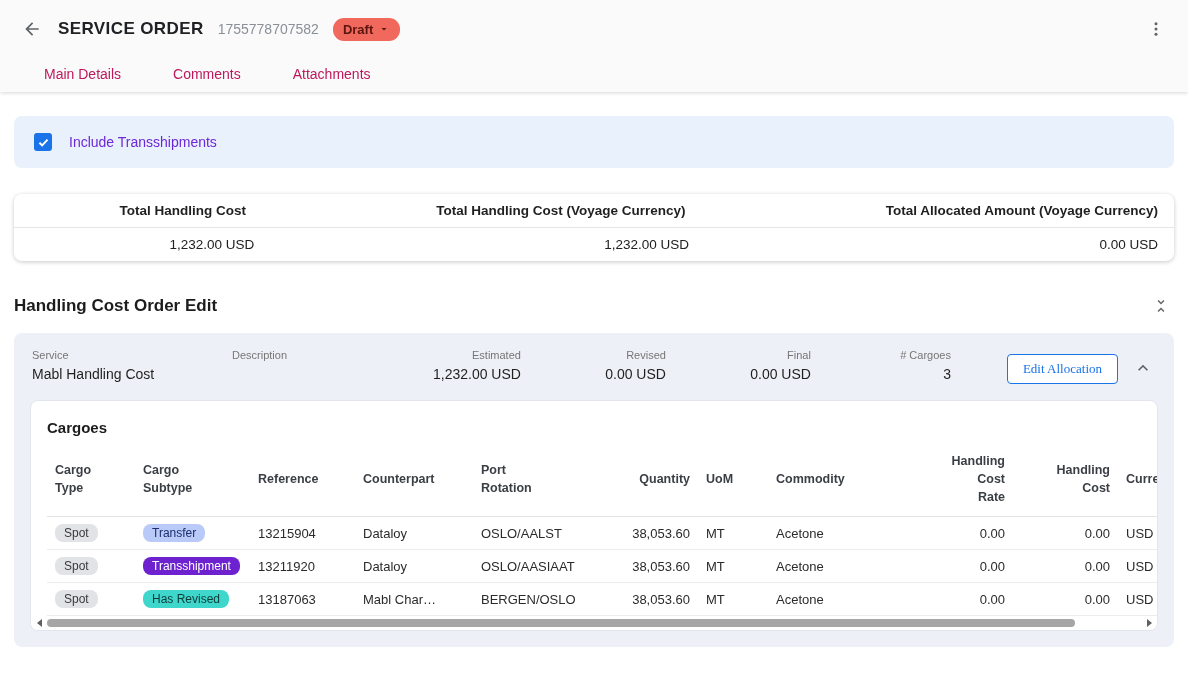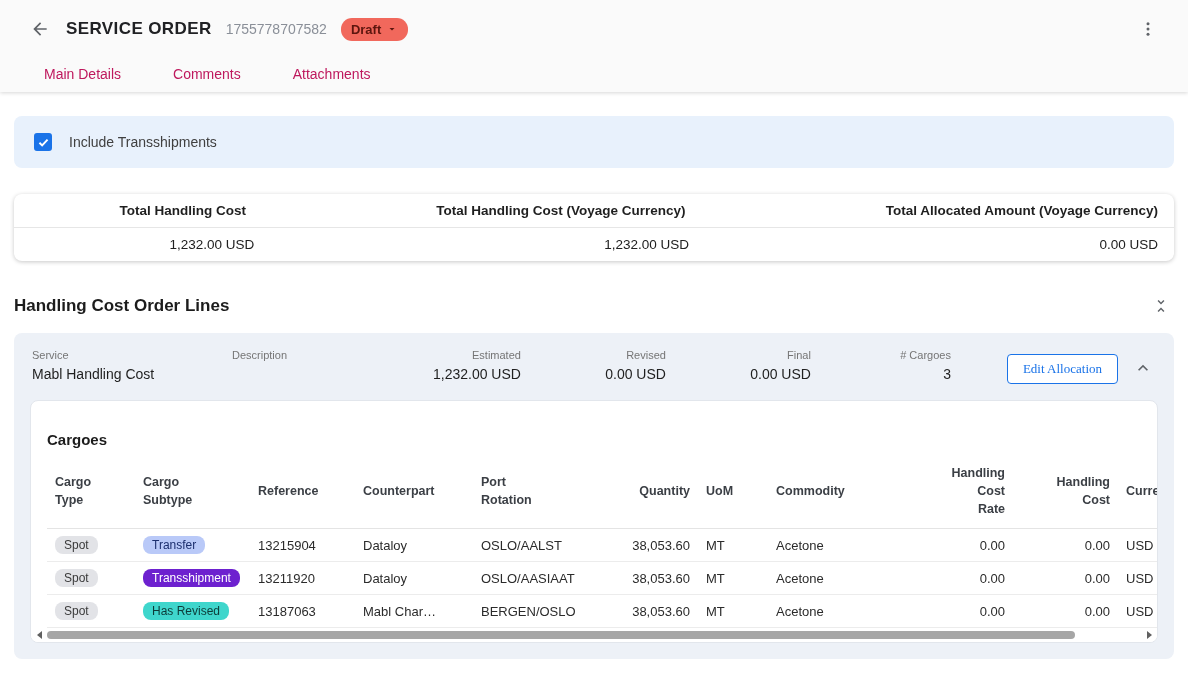--- a/index.html
+++ b/index.html
@@ -2,21 +2,21 @@
 <html style="--accent: #1a73e8;"><head>
 <meta charset="utf-8">
 <style>
   * { box-sizing: border-box; margin: 0; padding: 0; }
   html,body { width:1188px; height:683px; overflow:hidden; background:#fff;
     font-family:"Liberation Sans", sans-serif; color:#212121; }
   :root { --accent:#1a73e8; }
 
   
   .topbar { background:#fafafa; box-shadow:0 1px 4px rgba(0,0,0,.16); position:relative; z-index:5; }
-  .title-row { display:flex; align-items:center; height:58px; padding:0 26px; }
+  .title-row { display:flex; align-items:center; height:58px; padding:0 18px; }
   .back-btn { width:28px; height:28px; display:flex; align-items:center; justify-content:center;
     cursor:pointer; color:#5f6368; margin-right:12px; }
   .page-title { font-size:17px; font-weight:bold; letter-spacing:.4px; color:#202124; }
   .order-number { font-size:14px; color:#8a8f98; margin-left:14px; }
   .status-chip { display:inline-flex; align-items:center; gap:5px; margin-left:14px;
     padding:4px 10px; border-radius:11px; font-size:13px; font-weight:bold; cursor:pointer; }
   .kebab { margin-left:auto; width:28px; height:28px; display:flex; align-items:center;
     justify-content:center; color:#5f6368; cursor:pointer; }
   .tabs { display:flex; padding:0 18px; height:34px; }
   .tab { background:none; border:none; font-family:"Liberation Sans",sans-serif; font-size:14px;
@@ -24,21 +24,21 @@
   .tab.active { color:var(--accent); border-bottom-color:var(--accent); font-weight:bold; }
 
   
   .banner { margin:24px 14px 0 14px; height:52px; border-radius:8px; background:#e8f1fc;
     display:flex; align-items:center; padding:0 20px; }
   .checkbox { width:18px; height:18px; border-radius:3px; border:2px solid #5f6368;
     display:flex; align-items:center; justify-content:center; cursor:pointer; background:#fff; }
   .checkbox.checked { background:var(--accent); border-color:var(--accent); }
   .checkbox svg { display:none; }
   .checkbox.checked svg { display:block; }
-  .banner-label { font-size:14px; color:#404040; margin-left:17px; }
+  .banner-label { font-size:14px; color:#6d28d9; margin-left:17px; }
 
   
   .totals-card { margin:26px 14px 0 14px; background:#fff; border-radius:8px;
     box-shadow:0 1px 4px rgba(0,0,0,.22); overflow:hidden; }
   .totals-row { display:flex; padding:0 8px; }
   .totals-row.labels { border-bottom:1px solid #e6e6e6;gap:20px; }
   .tcol { text-align:right; padding:9px 8px; font-size:13.5px; }
   .tcol:nth-child(1){ width:21%; } .tcol:nth-child(2){ width:38%; } .tcol:nth-child(3){ width:41%; }
   .totals-row.labels .tcol { font-weight:bold; color:#1f1f1f; }
   .totals-row.values .tcol { color:#212121; }
@@ -61,21 +61,21 @@
   .f-rev { width:145px; text-align:right; }
   .f-fin { width:145px; text-align:right; }
   .f-num { width:140px; text-align:right; }
   .edit-btn { margin-left:56px; margin-top:5px; background:#fff; border:1px solid var(--accent);
     color:var(--accent); border-radius:4px; font-family:Liberation Serif, serif;
     font-size:13px; padding:6px 15px; cursor:pointer; white-space:nowrap; }
   .collapse-btn { margin-left:12px; margin-top:6px; }
 
   
   .cargo-panel { background:#fff; border:1px solid #e2e6ec; border-radius:8px; overflow:hidden; }
-  .cargo-title { font-size:15px; font-weight:bold; color:#1c1c1c; padding:18px 16px 6px 16px;margin-top:12px; }
+  .cargo-title { font-size:15px; font-weight:bold; color:#1c1c1c; padding:18px 16px 6px 16px; }
   .table-clip { margin-left:16px; overflow:hidden; width:1110px; }
   table { border-collapse:collapse; table-layout:fixed; width:1161px; font-size:13px; }
   th { font-size:12.5px; font-weight:bold; color:#3b3f45; text-align:left; vertical-align:middle;
     padding:10px 8px; line-height:1.45; border-bottom:1px solid #e4e4e4; white-space:pre-line; }
   td { padding:7px 8px; border-bottom:1px solid #ececec; color:#2b2b2b; white-space:nowrap;
     overflow:hidden; text-overflow:ellipsis; }
   th:nth-child(6), td:nth-child(6), th:nth-child(9), td:nth-child(9),
   th:nth-child(10), td:nth-child(10) { text-align:right; }
   .chip { display:inline-block; padding:2px 9px; border-radius:8px; font-size:12px; }
 
@@ -139,21 +139,21 @@
       <div class="tcol">Total Allocated Amount (Voyage Currency)</div>
     </div>
   <div class="totals-row values">
       <div class="tcol">1,232.00 USD</div>
       <div class="tcol">1,232.00 USD</div>
       <div class="tcol">0.00 USD</div>
     </div>
 </div>
 
 <div class="section-head">
-  <h2 class="section-title">Handling Cost Order Lines</h2>
+  <h2 class="section-title">Handling Cost Order Edit</h2>
   <button class="icon-btn">
     <svg width="18" height="18" viewBox="0 0 24 24" fill="currentColor">
         <path d="M16.59 5.41 15.17 4 12 7.17 8.83 4 7.41 5.41 12 10zm-9.18 13.18L8.83 20 12 16.83 15.17 20l1.41-1.41L12 14z"></path>
       </svg>
   </button>
 </div>
 
 <div class="line-card">
   <div class="line-strip">
     <div class="field f-service">

